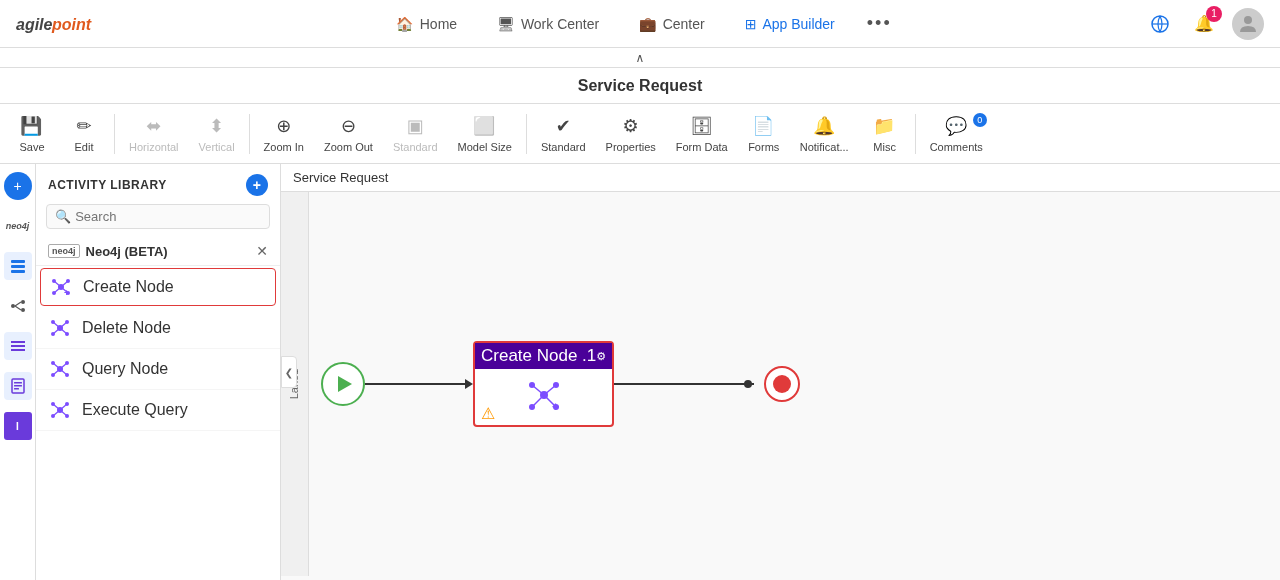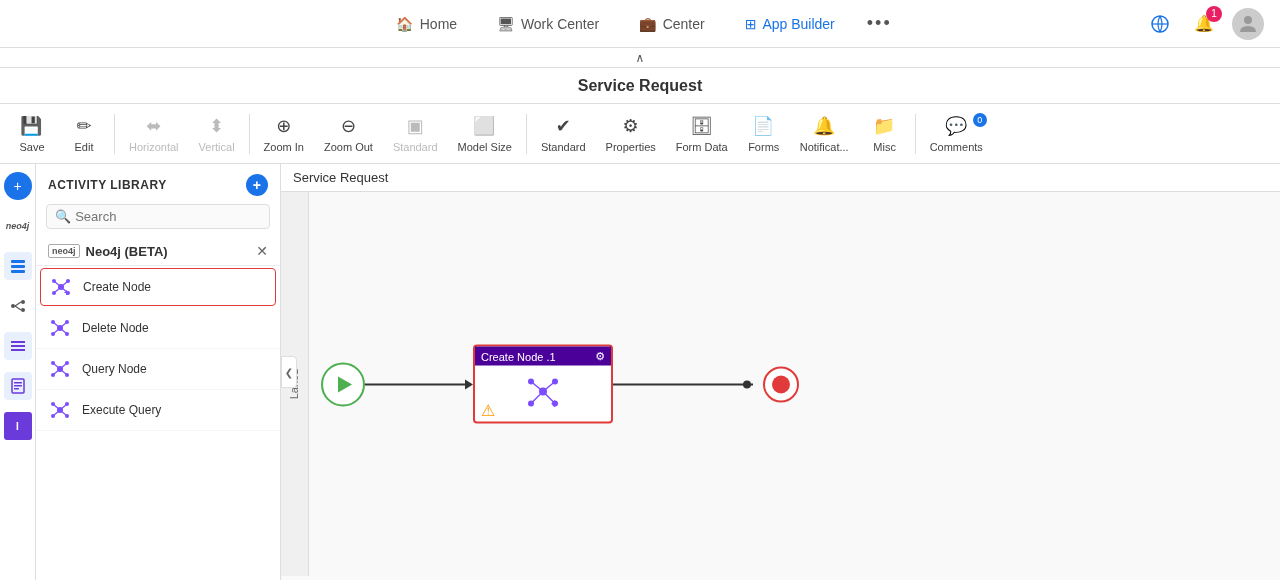--- a/index.html
+++ b/index.html
@@ -210,21 +210,21 @@
       padding: 6px 8px;
     }
     .activity-item-icon {
       width: 24px; height: 24px;
       display: flex; align-items: center; justify-content: center;
       font-size: 14px;
       color: #7c4dff;
       flex-shrink: 0;
     }
     .activity-item-label {
-      font-size: 12px;
+      font-size: 16px;
       color: #333;
     }
 
     
     .collapse-sidebar {
       position: absolute;
       left: 281px;
       top: 50%;
       transform: translateY(-50%);
       width: 16px; height: 32px;
@@ -337,20 +337,26 @@
     .node-end-inner {
       width: 18px; height: 18px;
       border-radius: 50%;
       background: #e03a3a;
     }
   </style>
 </head>
 <body>
 
 <div class="top-nav">
+  <div class="logo">
+    <svg width="110" height="28" viewBox="0 0 110 28">
+      <text x="0" y="20" font-family="Arial" font-size="16" font-style="italic" font-weight="bold" fill="#444">agile</text>
+      <text x="36" y="20" font-family="Arial" font-size="16" font-style="italic" font-weight="bold" fill="#e05a1e">point</text>
+    </svg>
+  </div>
 
   <div class="nav-items">
     <div class="nav-item">
       <span>🏠</span>
       <span>Home</span>
     </div>
     <div class="nav-item">
       <span>🖥</span>
       <span>Work Center</span>
     </div>
@@ -616,21 +622,21 @@
           <div class="node-start-inner"></div>
         </div>
 
         <div style="display:flex;align-items:center;">
           <div style="width:100px;height:2px;background:#333;position:relative;"></div>
           <div style="width:0;height:0;border-top:5px solid transparent;border-bottom:5px solid transparent;border-left:8px solid #333;"></div>
         </div>
 
         <div class="node-activity">
           <div class="node-activity-header">
-            <span style="font-size:11px;text-align:right;">Create Node .1</span>
+            <span style="font-size:17px;text-align:right;">Create Node .1</span>
             <span>⚙</span>
           </div>
           <div class="node-activity-body-wrap">
             <div class="node-activity-body">
               <svg width="40" height="36" viewBox="0 0 40 36">
                 <circle cx="20" cy="16" r="4" fill="#7c4dff"></circle>
                 <circle cx="8" cy="6" r="3" fill="#7c4dff"></circle>
                 <circle cx="32" cy="6" r="3" fill="#7c4dff"></circle>
                 <circle cx="8" cy="28" r="3" fill="#7c4dff"></circle>
                 <circle cx="32" cy="28" r="3" fill="#7c4dff"></circle>

